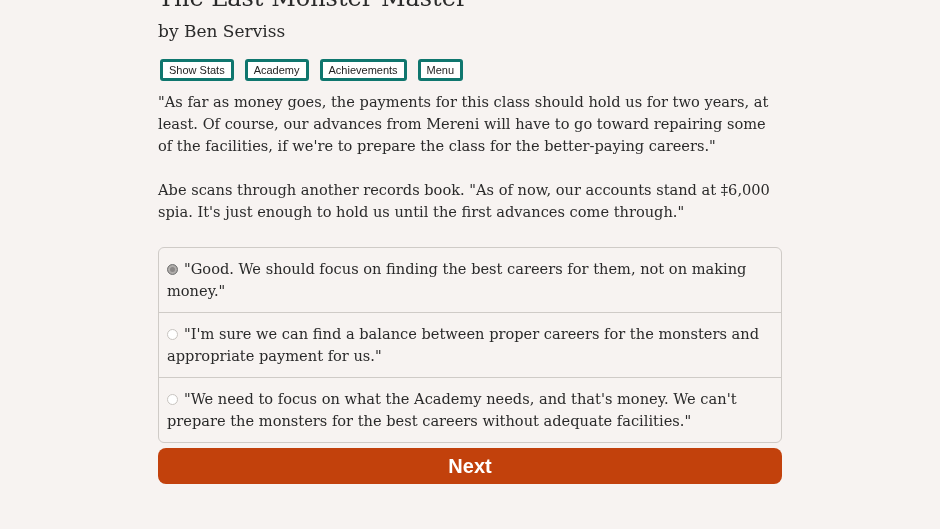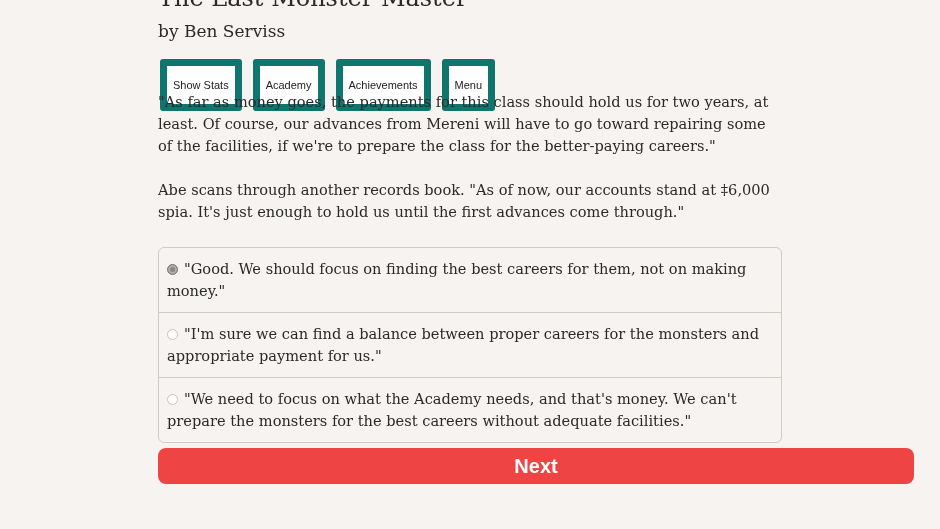--- a/index.html
+++ b/index.html
@@ -2,32 +2,32 @@
 <html><head>
 <meta charset="utf-8">
 <style>
   html, body { margin:0; padding:0; }
   body { width:940px; height:529px; background:#f7f3f1; overflow:hidden; position:relative;
          font-family:"DejaVu Serif","Liberation Serif",serif; color:#2a2a2a; }
   .wrap { position:absolute; left:158px; top:0; width:624px; }
   .title { position:absolute; top:-16px; left:0; font-size:24px; white-space:nowrap; color:#2a2a2a; }
   .author { position:absolute; top:21px; left:0; font-size:17px;text-align:right; }
   .btns { position:absolute; top:59px; left:2px; display:flex; gap:11px; }
-  .btn { font-family:"Liberation Sans",sans-serif; font-size:11px; background:#fff; border:7px solid #0f766e;
-         border-radius:3px; padding:12px 6px; height:14px; line-height:14px; color:#222; }
+  .btn { font-family:"Liberation Sans",sans-serif; font-size:11px; background:#fff; border:3px solid #0f766e;
+         border-radius:3px; padding:1px 6px; height:14px; line-height:14px; color:#222; }
   .para { position:absolute; left:0; width:624px; font-size:14.6px; line-height:22px; }
   .p1 { top:91px; }
   .p2 { top:179px; }
   .choices { position:absolute; top:247px; left:0; width:622px; border:1px solid #cfcbc7; border-radius:6px; background:#f7f3f1; }
   .choice { padding:10px 8px 10px 8px; font-size:14.6px; line-height:22px; border-top:1px solid #cfcbc7; }
   .choice:first-child { border-top:none; }
   .radio { display:inline-block; width:11px; height:11px; border-radius:50%; border:1px solid #c8c4c0; background:#fff;
            vertical-align:-1px; margin-right:6px; box-sizing:border-box; }
   .radio.checked { background:#8a8786; border-color:#777; box-shadow:inset 0 0 0 2px #b0adab; }
-  .next { position:absolute; top:448px; left:0; width:756px; height:36px; background:#ef4444; border-radius:8px;
+  .next { position:absolute; top:448px; left:0; width:624px; height:36px; background:#c2410c; border-radius:8px;
           color:#fff; font-family:"Liberation Sans",sans-serif; font-weight:bold; font-size:20px; text-align:center; line-height:36px; }
 </style>
 </head>
 <body>
 
 <div class="wrap">
   <div class="title">The Last Monster Master</div>
   <div class="author">by Ben Serviss</div>
 
   <div class="btns">

